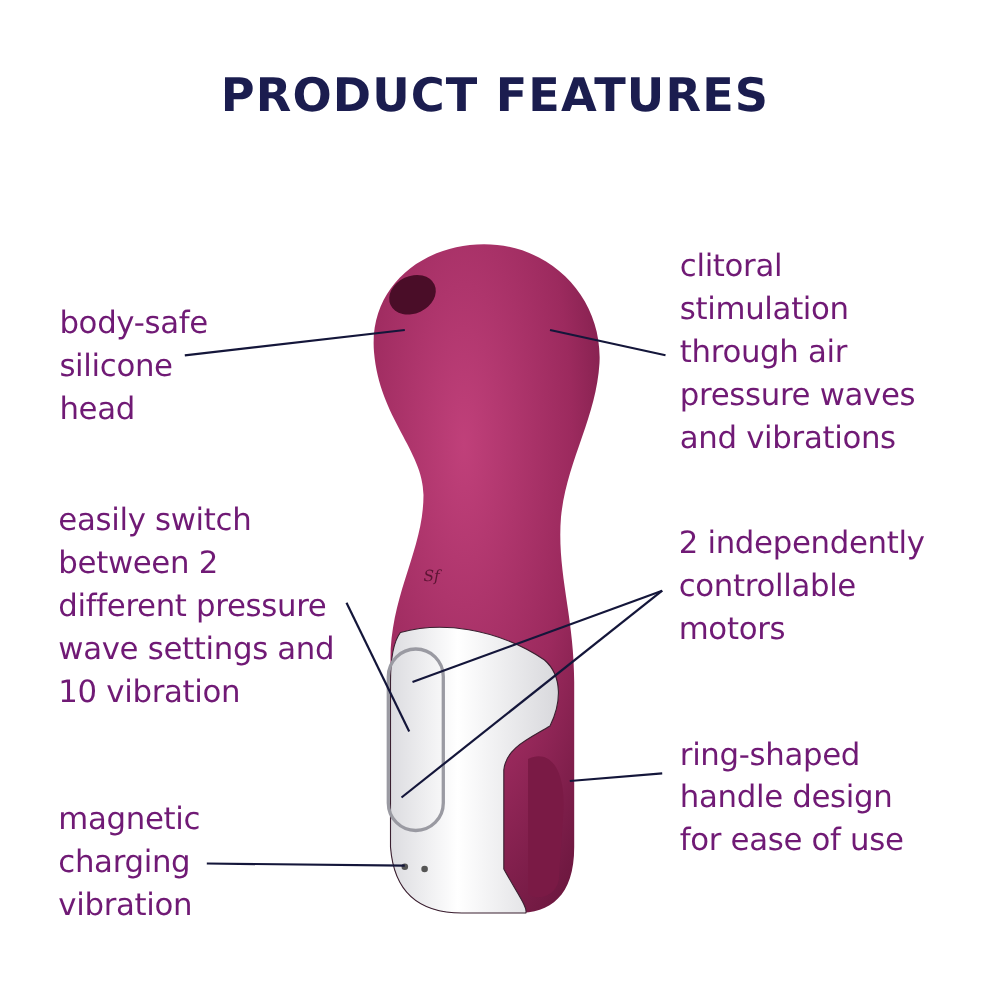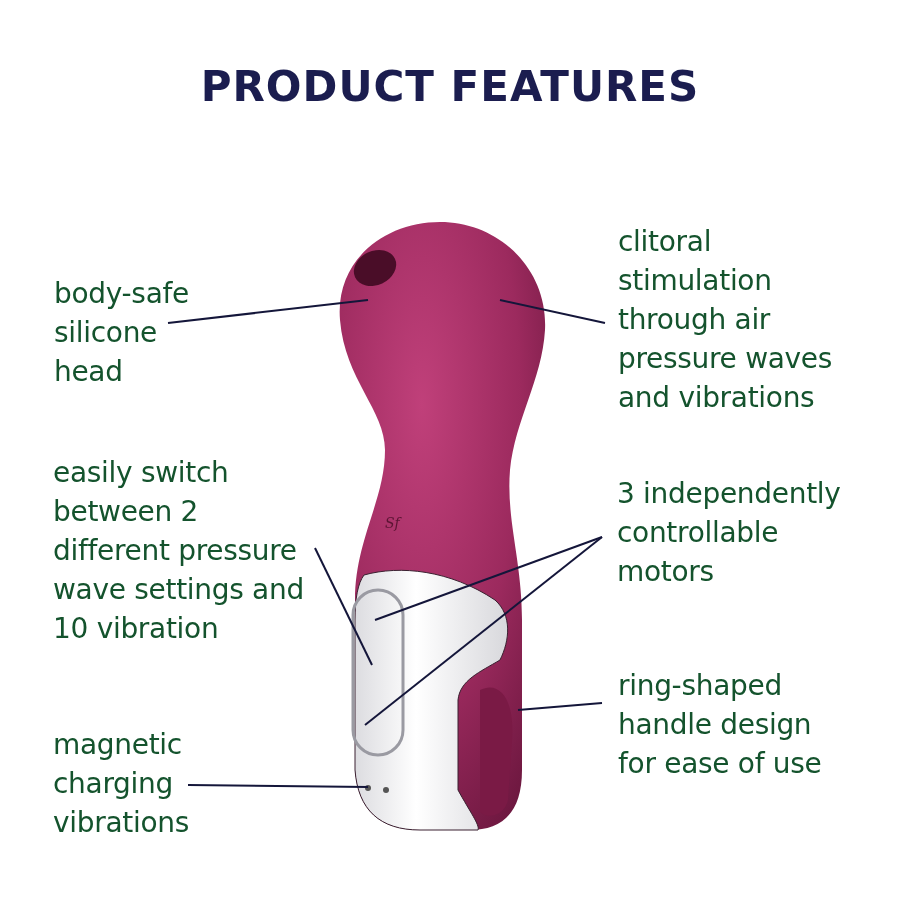--- a/index.html
+++ b/index.html
@@ -1,18 +1,18 @@
 <!DOCTYPE html>
 <html><head>
 <meta charset="utf-8">
 <style>
   html, body { margin:0; padding:0; background:#ffffff; }
   body { width:900px; height:900px; position:relative; overflow:hidden; font-family:"DejaVu Sans","Liberation Sans",sans-serif; color:#14163a; }
   .title { position:absolute; top:62px; left:0; width:900px; text-align:center; font-family:"DejaVu Sans","Liberation Sans",sans-serif; font-weight:bold; font-size:42px; letter-spacing:1px; color:#1b1d4f; }
-  .label { position:absolute; font-size:28px; line-height:39px; color:#14532d; white-space:pre-line; letter-spacing:-0.3px; }
+  .label { position:absolute; font-size:28px; line-height:39px; color:#701a75; white-space:pre-line; letter-spacing:-0.3px; }
   svg.art { position:absolute; left:0; top:0; }
 </style>
 </head>
 <body>
 
 <div class="title">PRODUCT FEATURES</div>
 
 <svg class="art" width="900" height="900" viewBox="0 0 900 900">
   <defs>
     <radialGradient id="bodyGrad" cx="0.4" cy="0.3" r="0.8">
@@ -79,21 +79,21 @@
 <div class="label" style="left:618px; top:222px;">clitoral
 stimulation
 through air
 pressure waves
 and vibrations</div>
 <div class="label" style="left:53px; top:453px;">easily switch
 between 2
 different pressure
 wave settings and
 10 vibration</div>
-<div class="label" style="left:617px; top:474px;">3 independently
+<div class="label" style="left:617px; top:474px;">2 independently
 controllable
 motors</div>
 <div class="label" style="left:618px; top:645px;margin-top:21px;">ring-shaped
 handle design
 for ease of use</div>
 <div class="label" style="left:53px; top:725px;">magnetic
 charging
-vibrations</div>
+vibration</div>
 
 </body></html>

